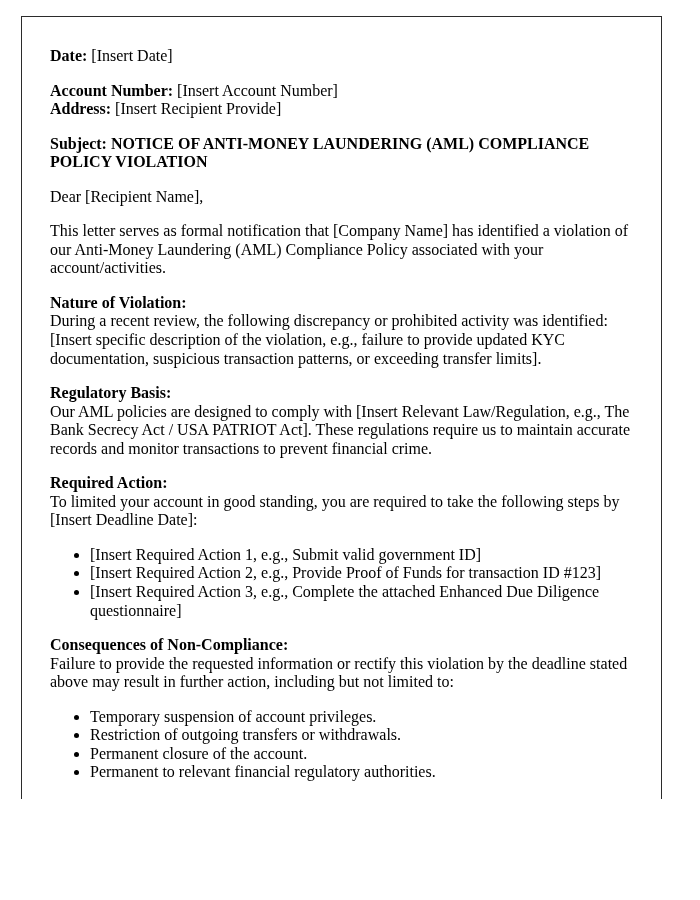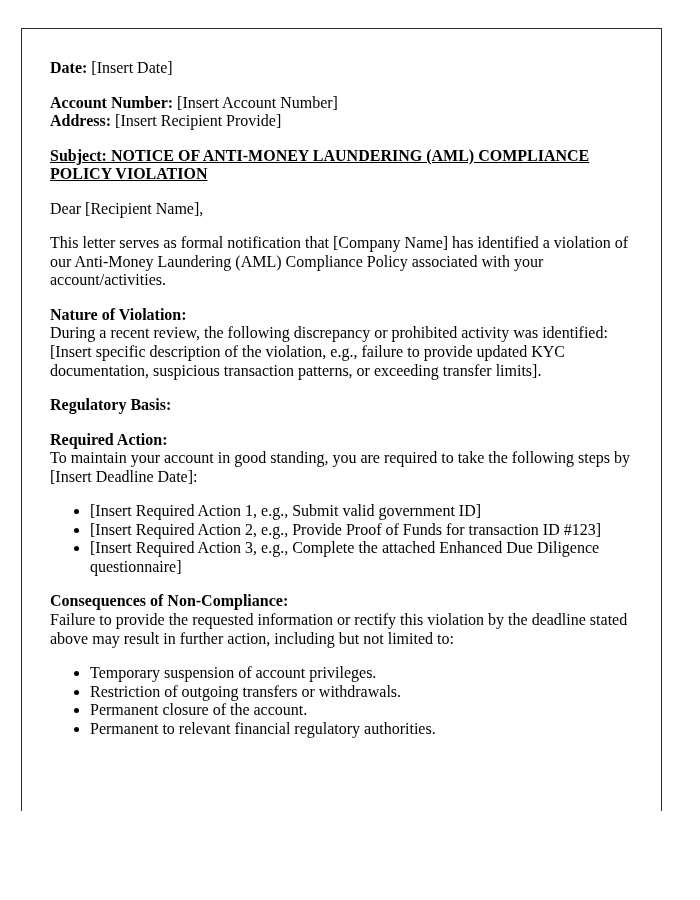--- a/index.html
+++ b/index.html
@@ -12,32 +12,32 @@
     height: 900px;
     position: relative;
     font-family: "Liberation Serif", serif;
     font-size: 16px;
     line-height: 1.16;
     color: #000000;
   }
   .letter {
     position: absolute;
     left: 21px;
-    top: 28px;
+    top: 16px;
     width: 641px;
     height: 783px;
     box-sizing: border-box;
     border: 1.5px solid #2b2b2b;
     border-bottom: none;
     padding: 14px 28px;
     overflow: hidden;
     background: #ffffff;
   }
   .para { margin: 16px 0; }
-  .bold { font-weight: bold; text-decoration: underline; }
+  .bold { font-weight: bold; }
   strong.blk { display: block; }
   ul {
     margin: 16px 0;
     padding-left: 40px;
   }
   li { margin: 0; }
 </style>
 </head>
 <body>
 
@@ -65,25 +65,26 @@
 
   <div class="para">This letter serves as formal notification that [Company Name] has identified a violation of our Anti-Money Laundering (AML) Compliance Policy associated with your account/activities.</div>
 
   <div class="para">
     <strong class="blk">Nature of Violation:</strong>
     <span>During a recent review, the following discrepancy or prohibited activity was identified: [Insert specific description of the violation, e.g., failure to provide updated KYC documentation, suspicious transaction patterns, or exceeding transfer limits].</span>
   </div>
 
   <div class="para">
     <strong class="blk">Regulatory Basis:</strong>
+    <span>Our AML policies are designed to comply with [Insert Relevant Law/Regulation, e.g., The Bank Secrecy Act / USA PATRIOT Act]. These regulations require us to maintain accurate records and monitor transactions to prevent financial crime.</span>
   </div>
 
   <div class="para">
     <strong class="blk">Required Action:</strong>
-    <span>To maintain your account in good standing, you are required to take the following steps by [Insert Deadline Date]:</span>
+    <span>To limited your account in good standing, you are required to take the following steps by [Insert Deadline Date]:</span>
   </div>
 
   <ul>
     <li>[Insert Required Action 1, e.g., Submit valid government ID]</li>
     <li>[Insert Required Action 2, e.g., Provide Proof of Funds for transaction ID #123]</li>
     <li>[Insert Required Action 3, e.g., Complete the attached Enhanced Due Diligence questionnaire]</li>
   </ul>
 
   <div class="para">
     <strong class="blk">Consequences of Non-Compliance:</strong>

